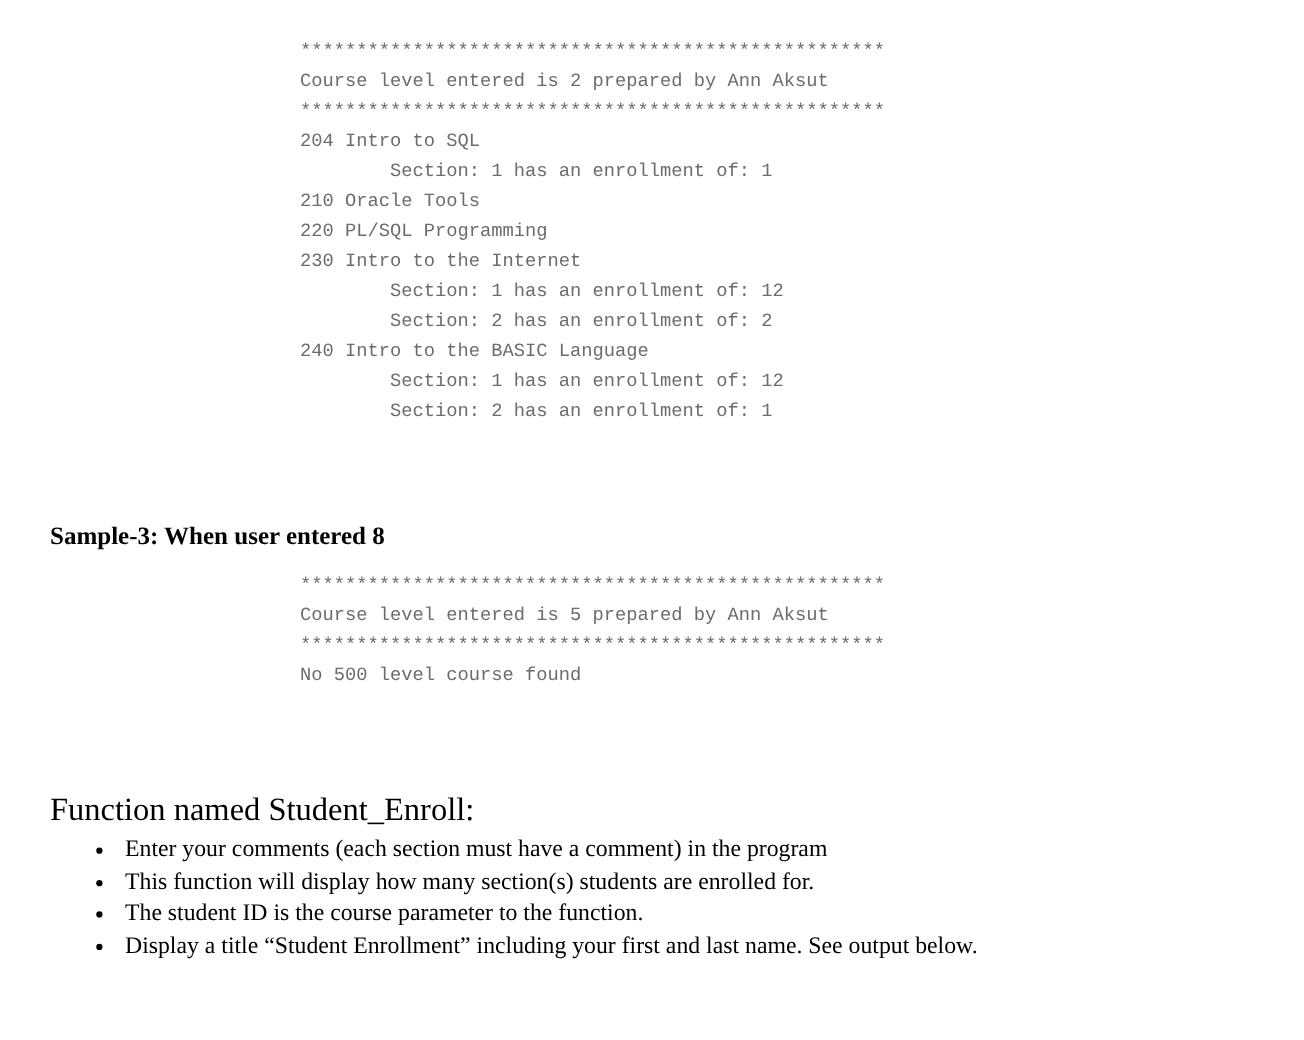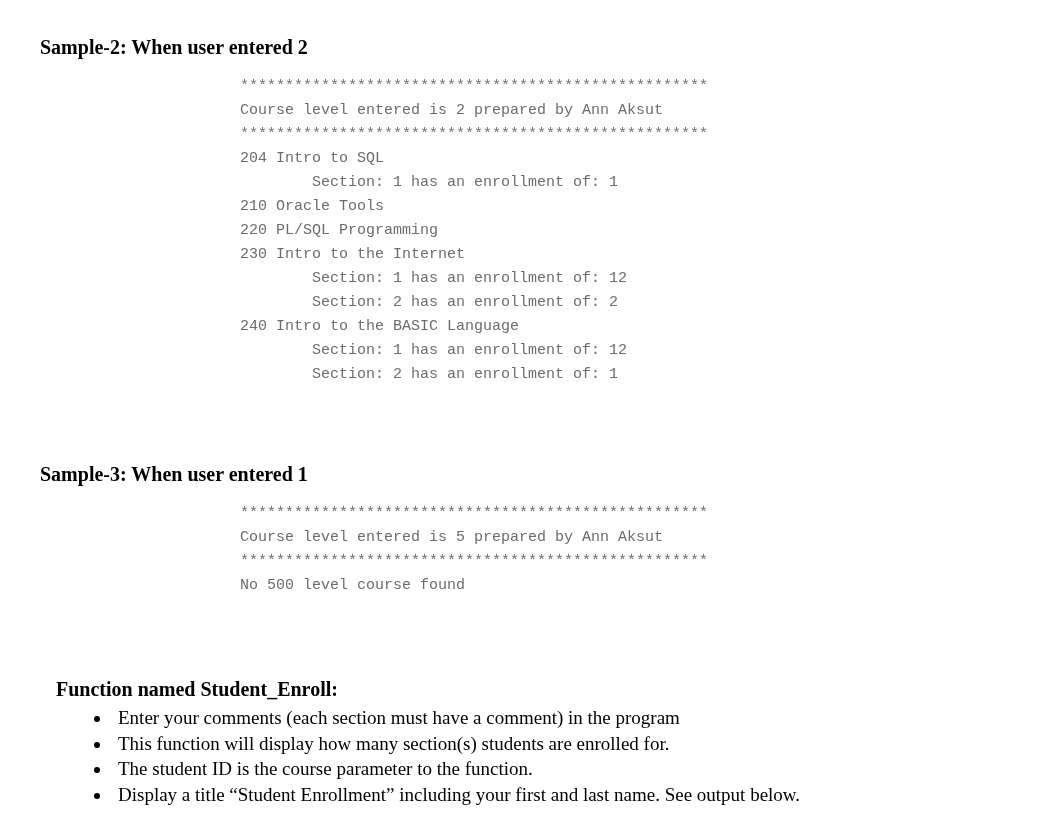--- a/index.html
+++ b/index.html
@@ -24,58 +24,57 @@
       color: #6c6c6c;
       white-space: pre;
       line-height: 1.6;
       margin-left: 200px;
       margin-bottom: 40px;
     }
     .section-spacer {
       height: 30px;
     }
     .func-heading {
-      font-weight: bold;
-      font-size: 20px;
-      margin: 10px 0 4px 16px;
+      font-weight: normal;
+      font-size: 26px;
+      margin: 10px 0 4px 0;
     }
     ul.bullets {
-      margin: 2px 0 0 72px;
+      margin: 2px 0 0 54px;
       padding: 0;
       list-style-type: disc;
     }
     ul.bullets li {
       font-size: 19px;
       line-height: 1.35;
       padding-left: 6px;
     }
   </style>
 </head>
 <body>
 
 <div class="page">
 
-  <div class="heading">Sample-2: When user entered 2</div>
   <div class="code-block">****************************************************
 Course level entered is 2 prepared by Ann Aksut
 ****************************************************
 204 Intro to SQL
         Section: 1 has an enrollment of: 1
 210 Oracle Tools
 220 PL/SQL Programming
 230 Intro to the Internet
         Section: 1 has an enrollment of: 12
         Section: 2 has an enrollment of: 2
 240 Intro to the BASIC Language
         Section: 1 has an enrollment of: 12
         Section: 2 has an enrollment of: 1</div>
 
   <div class="section-spacer"></div>
 
-  <div class="heading">Sample-3: When user entered 1</div>
+  <div class="heading">Sample-3: When user entered 8</div>
   <div class="code-block">****************************************************
 Course level entered is 5 prepared by Ann Aksut
 ****************************************************
 No 500 level course found</div>
 
   <div class="section-spacer"></div>
 
   <div class="func-heading">Function named Student_Enroll:</div>
   <ul class="bullets">
     <li>Enter your comments (each section must have a comment) in the program</li>

